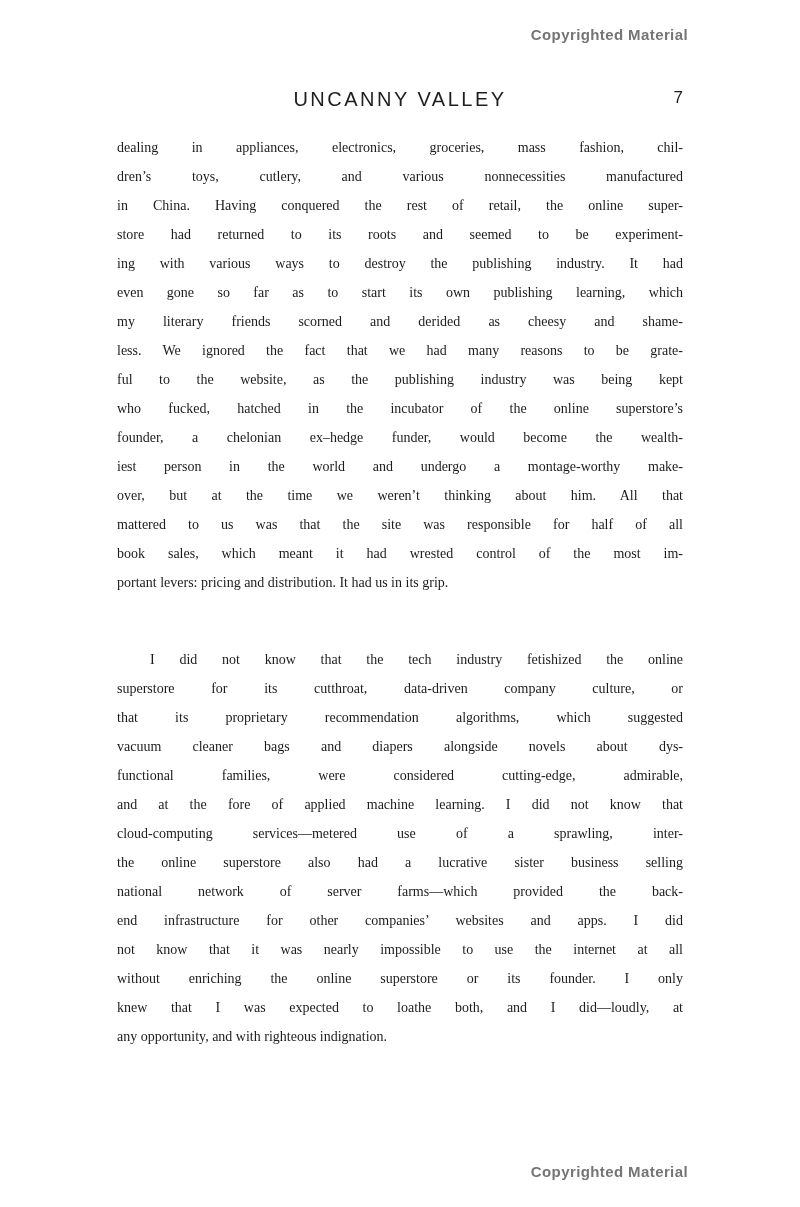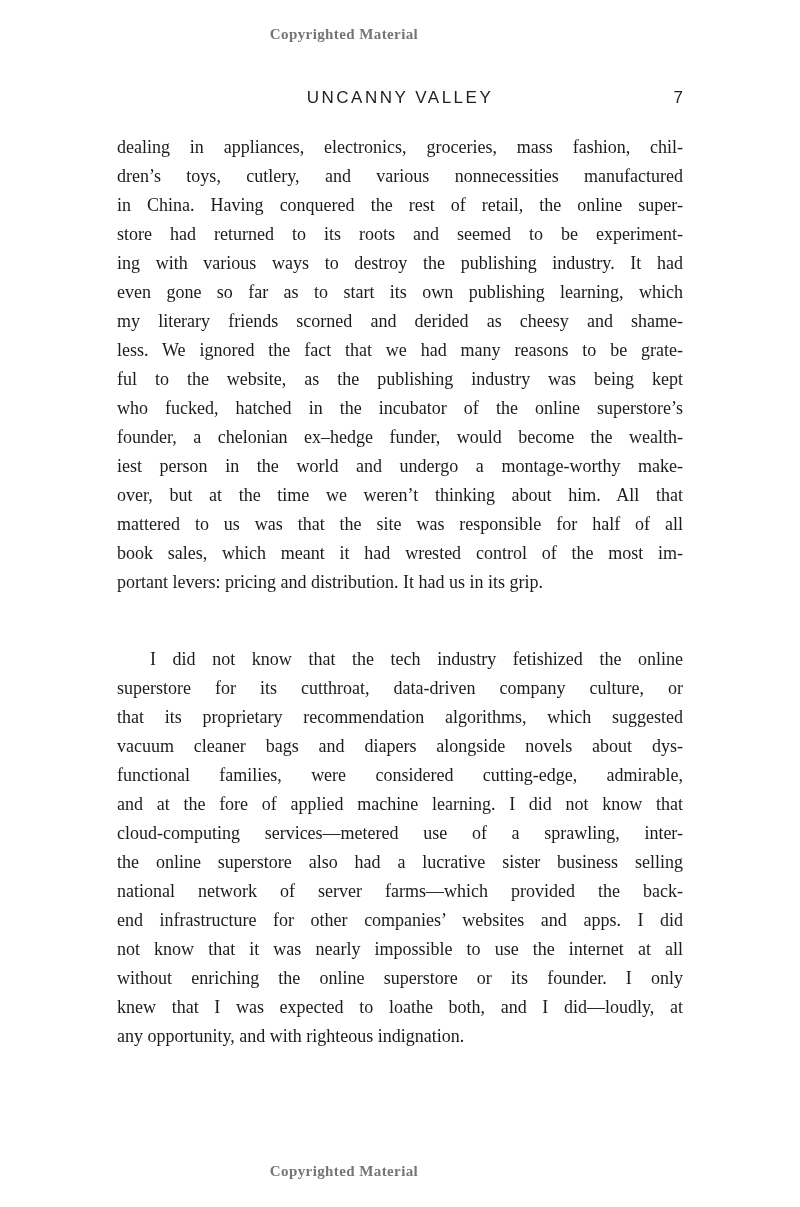--- a/index.html
+++ b/index.html
@@ -12,61 +12,61 @@
     width: 800px;
     height: 1207px;
     background: #ffffff;
     overflow: hidden;
     font-family: "Liberation Serif", serif;
   }
   .copyright-notice {
     position: absolute;
     left: 0;
     width: 688px;
-    text-align: center;
-    font-family: Liberation Serif, serif;
+    text-align: right;
+    font-family: Liberation Sans, sans-serif;
     font-weight: bold;
     font-size: 15px;
     letter-spacing: 0.4px;
     color: #757575;
   }
   .copyright-top { top: 26px; }
   .copyright-bottom { top: 1163px; }
   .running-head-row {
     position: absolute;
     top: 88px;
     left: 117px;
     width: 566px;
     height: 24px;
   }
   .running-head {
     position: absolute;
     left: 0;
     width: 566px;
     text-align: center;
     font-family: "Liberation Sans", sans-serif;
-    font-size: 17px;
+    font-size: 20px;
     letter-spacing: 2.5px;
     color: #1e1e1e;
   }
   .page-number {
     position: absolute;
     right: 0;
     top: 0;
     font-family: "Liberation Sans", sans-serif;
     font-size: 17px;
     color: #1e1e1e;
   }
   .body-text {
     position: absolute;
     top: 133px;
     left: 117px;
     width: 566px;
     color: #1b1b1b;
-    font-size: 18px;
+    font-size: 14px;
     line-height: 29px;
   }
   .body-line {
     text-align: justify;
     text-align-last: justify;
     white-space: normal;
   }
   .body-line.last-line {
     text-align-last: left;
   }

